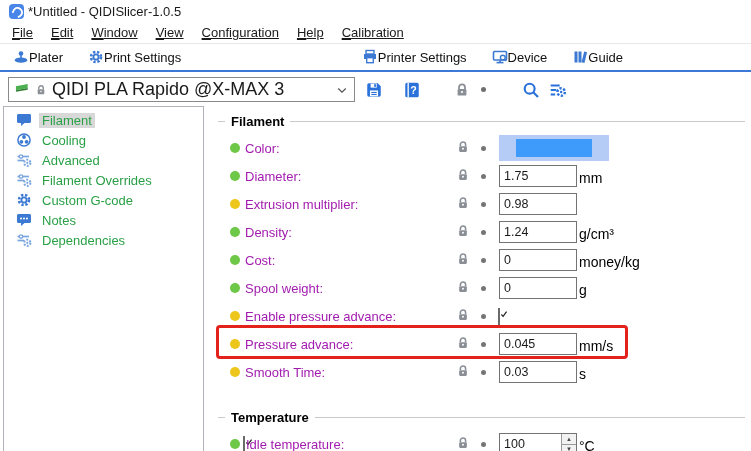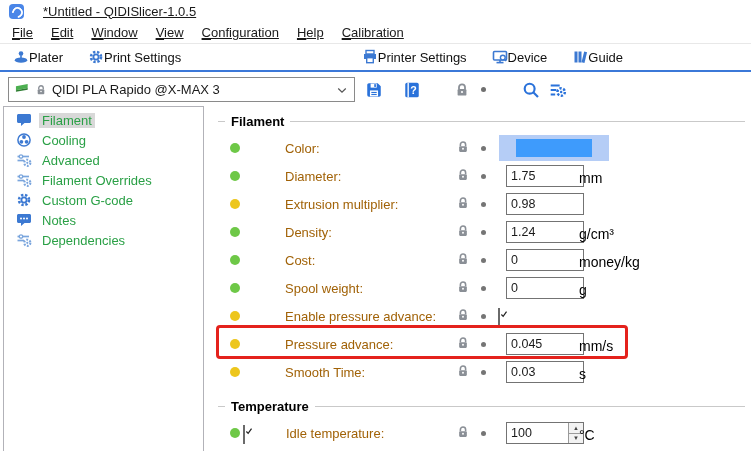--- a/index.html
+++ b/index.html
@@ -1,41 +1,41 @@
 <!DOCTYPE html>
 <html><head>
 <meta charset="utf-8">
 <style>
   * { margin:0; padding:0; box-sizing:content-box; }
   html,body { width:751px; height:451px; overflow:hidden; background:#fff; }
   #app { position:relative; width:751px; height:451px; background:#fff;
          font-family:"Liberation Sans",sans-serif; color:#1a1a1a; overflow:hidden; }
 
   
-  .titlebar { height:22px; display:flex; align-items:center; padding-left:9px; gap:19px; font-size:13px;text-decoration:underline; }
+  .titlebar { height:22px; display:flex; align-items:center; padding-left:9px; gap:4px; font-size:13px; }
   .app-icon { width:15px; height:15px; border-radius:4px; background:#4a86e8; position:relative; flex:0 0 auto; }
   .app-icon::after { content:""; position:absolute; left:3px; top:3px; width:7px; height:7px;
                      border:2px solid #fff; border-radius:50%; border-bottom-color:transparent; transform:rotate(40deg); }
 
   
   .menubar { height:21px; display:flex; align-items:center; padding-left:3px; font-size:13px; }
   .menu-item { padding:2px 9px; cursor:default;text-decoration:underline; }
   .menu-item u { text-decoration:underline; text-underline-offset:2px; }
 
   
   .tabbar { height:26px; display:flex; align-items:stretch; border-top:1px solid #e8e8e8;
             border-bottom:2px solid #3b78d8; padding-left:2px; }
   .tab { display:flex; align-items:center; padding:0 11px; margin-right:3px; font-size:13px; color:#111; cursor:default; }
   .tab.active { background:#e2e3e5; color:#5a8bd8; padding:0 18px;margin-top:44px; }
   .tab svg { flex:0 0 auto; }
 
   
   .toolbar { height:35px; display:flex; align-items:center; padding-left:8px; }
   .combo { width:333px; height:23px; border:1px solid #8a8a8a; display:flex; align-items:center;
-           padding:0 6px; gap:5px; font-size:13px; background:#fff; }
+           padding:0 6px; gap:5px; font-size:18px; background:#fff; }
   .combo-text { flex:1; white-space:nowrap; overflow:hidden; }
   .tbicon { display:flex; align-items:center; justify-content:center; }
   .dot-ind { width:5px; height:5px; border-radius:50%; background:#6f6f6f; }
 
   
   .sidebar { position:absolute; left:3px; top:106px; width:199px; height:344px;
              border:1px solid #b2b2b8; padding-top:3px; background:#fff; }
   .side-item { height:20px; display:flex; align-items:center; gap:7px; padding-left:12px;
                font-size:13px; color:#2aa046; cursor:default; }
   .side-item .lbl { padding:0 3px; }
@@ -44,25 +44,25 @@
   
   .main { position:absolute; left:218px; top:106px; width:533px; height:345px; }
   .group-header { display:flex; align-items:center; gap:6px; margin-top:8px;
                   font-weight:bold; font-size:13px; color:#000; height:15px; }
   .group-header .dash { width:7px; height:1px; background:#c9c9c9; }
   .group-header .fill { flex:1; height:1px; background:#c9c9c9; margin-right:6px; }
   .rows { margin-top:5px; }
   .row { position:relative; height:28px; }
   .bullet { position:absolute; left:12px; top:9px; width:10px; height:10px; border-radius:50%; }
   .bullet.green { background:#6ec847; } .bullet.yellow { background:#edc61c; }
-  .row-label { position:absolute; left:27px; top:7px; font-size:13px; color:#a16207; white-space:nowrap;margin-left:40px; }
+  .row-label { position:absolute; left:27px; top:7px; font-size:13px; color:#a21caf; white-space:nowrap; }
   .row-label.shift { left:28px; }
   .lockpos { position:absolute; left:238px; top:6px; }
   .dotpos  { position:absolute; left:263px; top:12px; width:5px; height:5px; border-radius:50%; background:#757575; }
-  .field { position:absolute; left:288px; top:3px; width:72px; height:20px; border:1px solid #737373;
+  .field { position:absolute; left:281px; top:3px; width:72px; height:20px; border:1px solid #737373;
            font-size:12.5px; display:flex; align-items:center; padding-left:4px; background:#fff; }
   .unit { position:absolute; left:361px; top:8px; font-size:14px; color:#000; white-space:nowrap; }
   .swatch-btn { position:absolute; left:281px; top:1px; width:110px; height:26px;
                 display:flex; align-items:center; justify-content:center; cursor:pointer; }
   .swatch-inner { width:76px; height:18px; }
   .checkbox { width:13px; height:13px; border:1px solid #6a6a6a; background:#fff; position:relative; }
   .checkbox svg { position:absolute; left:1px; top:1px; }
   .ctl-checkbox { position:absolute; left:280px; top:7px; }
   .row-check { position:absolute; left:25px; top:7px; }
   .spinner { position:absolute; right:0; top:0; width:14px; height:100%; display:flex;
@@ -421,21 +421,21 @@
               <path d="M5 7V5.3a3 3 0 0 1 6 0V7" fill="none" stroke="#8a8f96" stroke-width="1.8"></path>
               <rect x="3.6" y="7" width="8.8" height="6.6" rx="1.2" fill="#8a8f96"></rect>
               <circle cx="8" cy="10" r="1.1" fill="#fff"></circle>
             </svg>
           </span>
           <span class="dotpos"></span>
           <span class="field">0.03</span>
           <span class="unit">s</span>
         </div>
       </div>
-      <div class="group-header" style="margin-top: 13px;">
+      <div class="group-header" style="margin-top: 24px;">
         <span class="dash"></span>
         <span>Temperature</span>
         <span class="fill"></span>
       </div>
       <div class="rows">
         <div class="row">
           <span class="bullet green"></span>
           <span class="row-check"><span class="checkbox"><svg width="11" height="11" viewBox="0 0 16 16">
                 <path d="M2 6.5 L4.6 9.2 L9.5 2.5" fill="none" stroke="#222" stroke-width="1.8"></path>
               </svg></span></span>

